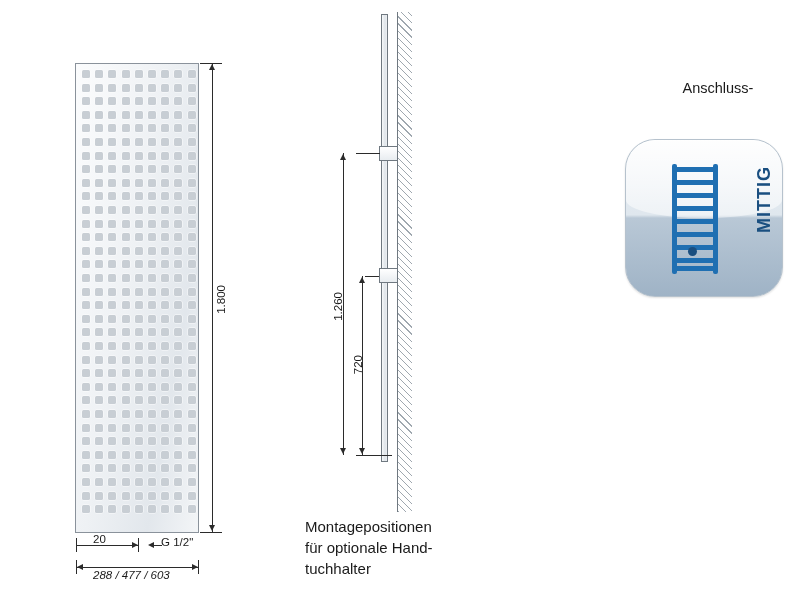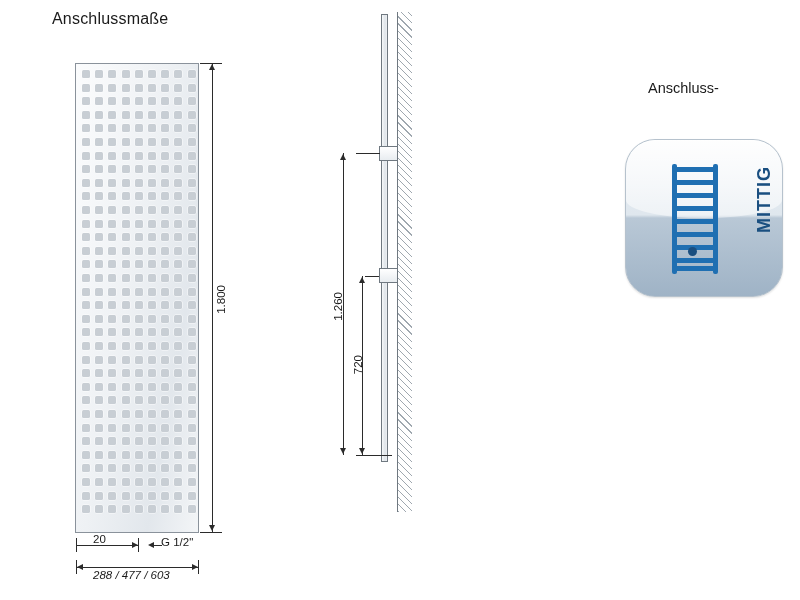--- a/index.html
+++ b/index.html
@@ -27,20 +27,21 @@
     left: 52px; top: 10px;
     font-size: 16px;
     color: #1a1a1a;
     letter-spacing: 0.2px;
   }
   #title-anschluss-moeglichkeiten {
     left: 648px; top: 79px;
     width: 140px;
     font-size: 14.5px;
     line-height: 19px;
+    text-align: center;
     color: #1a1a1a;
   }
   #caption-montage {
     left: 305px; top: 516px;
     width: 190px;
     font-size: 15px;
     line-height: 21px;
     color: #1a1a1a;
   }
 
@@ -194,21 +195,20 @@
     border-radius: 50%;
     background: #1a4f80;
     left: 62px; top: 107px;
   }
 </style>
 </head>
 <body>
 
 <div class="stage">
 
-  <div class="abs" id="title-anschlussmasse">Anschlussmaße</div>
 
   <div class="abs" id="panel-front-view">
     <div class="sq-grid" id="sq-grid">
         <div class="sq" style="left:6.0px; top:6.0px;"></div>
         <div class="sq" style="left:19.2px; top:6.0px;"></div>
         <div class="sq" style="left:32.4px; top:6.0px;"></div>
         <div class="sq" style="left:45.6px; top:6.0px;"></div>
         <div class="sq" style="left:58.8px; top:6.0px;"></div>
         <div class="sq" style="left:72.0px; top:6.0px;"></div>
         <div class="sq" style="left:85.2px; top:6.0px;"></div>
@@ -540,20 +540,25 @@
   <div class="abs arrow arrow-up" style="left:340px; top:154px;"></div>
   <div class="abs arrow arrow-down" style="left:340px; top:448px;"></div>
   <div class="abs dim-label-v" style="left:332px; top:292px;">1.260</div>
 
   <div class="abs ext-line" style="left:365px; top:276px; width:14px;"></div>
   <div class="abs dimline-v" style="left:362px; top:276px; height:179px;"></div>
   <div class="abs arrow arrow-up" style="left:359px; top:277px;"></div>
   <div class="abs arrow arrow-down" style="left:359px; top:448px;"></div>
   <div class="abs dim-label-v" style="left:352px; top:355px;">720</div>
 
+  <div class="abs" id="caption-montage">
+    <div>Montagepositionen</div>
+    <div>für optionale Hand-</div>
+    <div>tuchhalter</div>
+  </div>
 
   <div class="abs" id="title-anschluss-moeglichkeiten">
     <div>Anschluss-</div>
   </div>
 
   <div class="abs" id="tile-mittig">
     <div class="abs" id="tile-gloss"></div>
     <div class="abs" id="ladder-icon">
       <div class="ladder-rail" style="left:0px; top:0px;"></div>
       <div class="ladder-rail" style="left:41px; top:0px;"></div>

